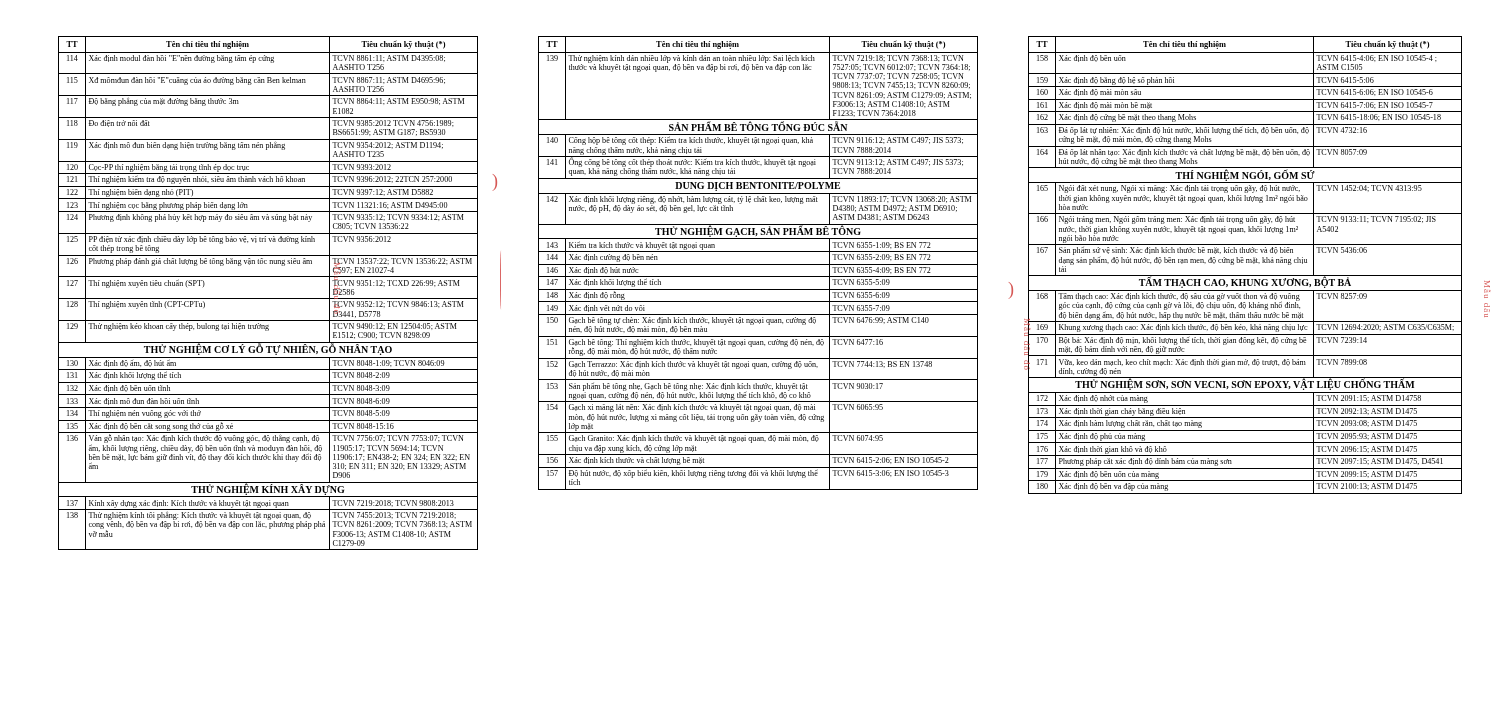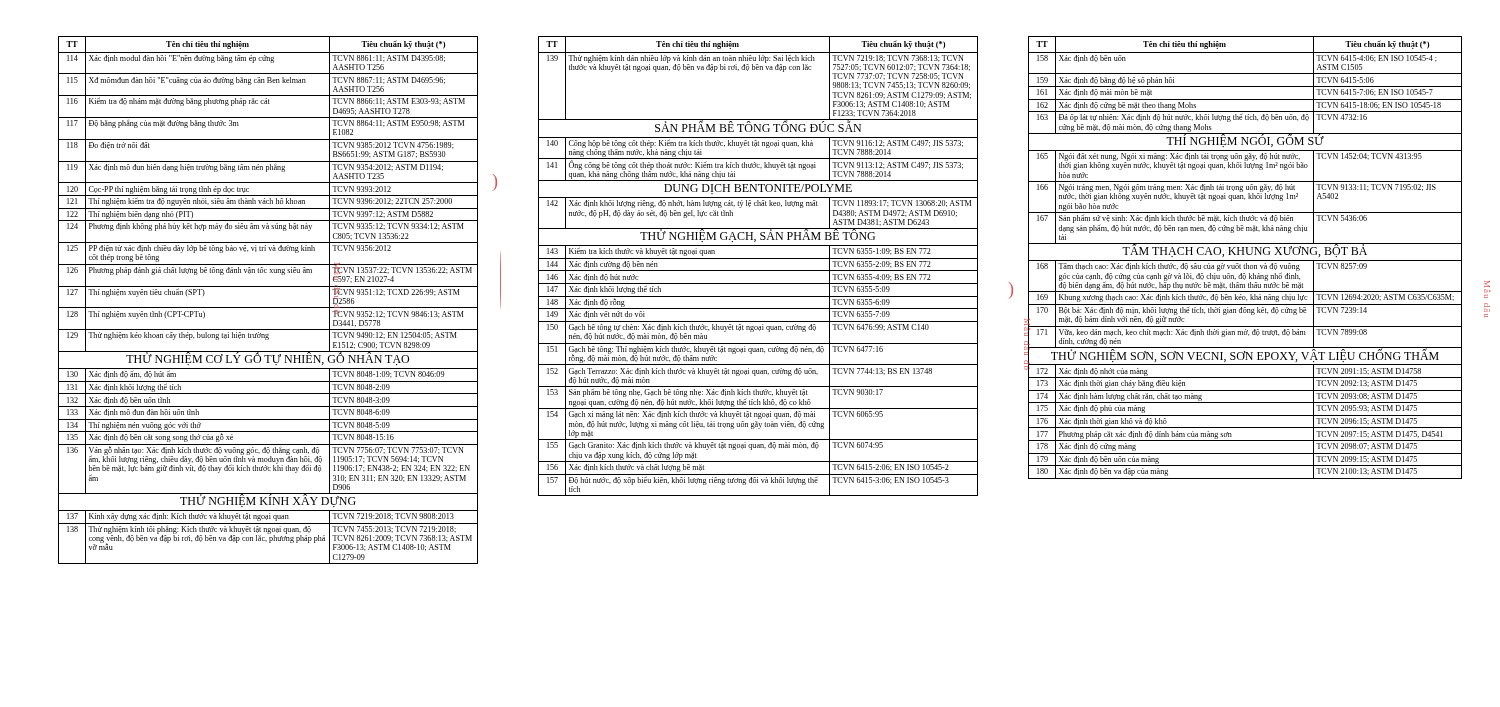--- a/index.html
+++ b/index.html
@@ -52,22 +52,22 @@
   td.num {
     text-align: center;
     width: 26px;
     vertical-align: middle;
   }
   col.c-num { width: 27px; }
   col.c-name { width: auto; }
   col.c-std { width: 148px; }
   .section {
     text-align: center;
-    font-weight: normal;
-    font-size: 12px;
+    font-weight: bold;
+    font-size: 10px;
     padding: 2px 2px;
     text-transform: uppercase;
   }
   .vmid { vertical-align: middle; }
   .stamp {
     position: absolute;
     color: #d2413f;
     font-size: 9px;
     font-family: "Liberation Serif", serif;
     writing-mode: vertical-rl;
@@ -115,25 +115,20 @@
             <td class="num">114</td>
             <td>Xác định modul đàn hồi "E"nền đường bằng tấm ép cứng</td>
             <td class="vmid">TCVN 8861:11; ASTM D4395:08; AASHTO T256</td>
           </tr>
           <tr>
             <td class="num">115</td>
             <td>Xđ mômđun đàn hồi "E"cuǎng của áo đường bằng cần Ben kelman</td>
             <td class="vmid">TCVN 8867:11; ASTM D4695:96; AASHTO T256</td>
           </tr>
           <tr>
-            <td class="num">116</td>
-            <td>Kiểm tra độ nhám mặt đường bằng phương pháp rắc cát</td>
-            <td class="vmid">TCVN 8866:11; ASTM E303-93; ASTM D4695; AASHTO T278</td>
-          </tr>
-          <tr>
             <td class="num">117</td>
             <td>Độ bằng phẳng của mặt đường bằng thước 3m</td>
             <td class="vmid">TCVN 8864:11; ASTM E950:98; ASTM E1082</td>
           </tr>
           <tr>
             <td class="num">118</td>
             <td>Đo điện trở nối đất</td>
             <td class="vmid">TCVN 9385:2012 TCVN 4756:1989; BS6651:99; ASTM G187; BS5930</td>
           </tr>
           <tr>
@@ -150,32 +145,37 @@
             <td class="num">121</td>
             <td>Thí nghiệm kiểm tra độ nguyên nhỏi, siêu âm thành vách hố khoan</td>
             <td class="vmid">TCVN 9396:2012; 22TCN 257:2000</td>
           </tr>
           <tr>
             <td class="num">122</td>
             <td>Thí nghiệm biến dạng nhỏ (PIT)</td>
             <td class="vmid">TCVN 9397:12; ASTM D5882</td>
           </tr>
           <tr>
+            <td class="num">123</td>
+            <td>Thí nghiệm cọc bằng phương pháp biến dạng lớn</td>
+            <td class="vmid">TCVN 11321:16; ASTM D4945:00</td>
+          </tr>
+          <tr>
             <td class="num">124</td>
             <td>Phương định không phá hủy kết hợp máy đo siêu âm và súng bật nảy</td>
             <td class="vmid">TCVN 9335:12; TCVN 9334:12; ASTM C805; TCVN 13536:22</td>
           </tr>
           <tr>
             <td class="num">125</td>
             <td>PP điện tử xác định chiều dày lớp bê tông bảo vệ, vị trí và đường kính cốt thép trong bê tông</td>
             <td class="vmid">TCVN 9356:2012</td>
           </tr>
           <tr>
             <td class="num">126</td>
-            <td>Phương pháp đánh giá chất lượng bê tông đánh vận tốc xung siêu âm</td>
+            <td>Phương pháp đánh giá chất lượng bê tông bằng vận tốc nung siêu âm</td>
             <td class="vmid">TCVN 13537:22; TCVN 13536:22; ASTM C597; EN 21027-4</td>
           </tr>
           <tr>
             <td class="num">127</td>
             <td>Thí nghiệm xuyên tiêu chuẩn (SPT)</td>
             <td class="vmid">TCVN 9351:12; TCXD 226:99; ASTM D2586</td>
           </tr>
           <tr>
             <td class="num">128</td>
             <td>Thí nghiệm xuyên tĩnh (CPT-CPTu)</td>
@@ -378,35 +378,45 @@
             <td class="num">158</td>
             <td>Xác định độ bền uốn</td>
             <td class="vmid">TCVN 6415-4:06; EN ISO 10545-4 ; ASTM C1505</td>
           </tr>
           <tr>
             <td class="num">159</td>
             <td>Xác định độ bằng độ hệ số phản hồi</td>
             <td class="vmid">TCVN 6415-5:06</td>
           </tr>
           <tr>
+            <td class="num">160</td>
+            <td>Xác định độ mài mòn sâu</td>
+            <td class="vmid">TCVN 6415-6:06; EN ISO 10545-6</td>
+          </tr>
+          <tr>
             <td class="num">161</td>
             <td>Xác định độ mài mòn bề mặt</td>
             <td class="vmid">TCVN 6415-7:06; EN ISO 10545-7</td>
           </tr>
           <tr>
             <td class="num">162</td>
             <td>Xác định độ cứng bề mặt theo thang Mohs</td>
             <td class="vmid">TCVN 6415-18:06; EN ISO 10545-18</td>
           </tr>
           <tr>
             <td class="num">163</td>
             <td>Đá ốp lát tự nhiên: Xác định độ hút nước, khối lượng thể tích, độ bền uốn, độ cứng bề mặt, độ mài mòn, độ cứng thang Mohs</td>
             <td class="vmid">TCVN 4732:16</td>
           </tr>
           <tr>
+            <td class="num">164</td>
+            <td>Đá ốp lát nhân tạo: Xác định kích thước và chất lượng bề mặt, độ bền uốn, độ hút nước, độ cứng bề mặt theo thang Mohs</td>
+            <td class="vmid">TCVN 8057:09</td>
+          </tr>
+          <tr>
             <td colspan="3" class="section">THÍ NGHIỆM NGÓI, GỐM SỨ</td>
           </tr>
           <tr>
             <td class="num">165</td>
             <td>Ngói đất xét nung, Ngói xi măng: Xác định tải trọng uốn gãy, độ hút nước, thời gian không xuyên nước, khuyết tật ngoại quan, khối lượng 1m² ngói bão hòa nước</td>
             <td class="vmid">TCVN 1452:04; TCVN 4313:95</td>
           </tr>
           <tr>
             <td class="num">166</td>
             <td>Ngói tráng men, Ngói gốm tráng men: Xác định tải trọng uốn gãy, độ hút nước, thời gian không xuyên nước, khuyết tật ngoại quan, khối lượng 1m² ngói bão hòa nước</td>
@@ -465,25 +475,20 @@
           </tr>
           <tr>
             <td class="num">176</td>
             <td>Xác định thời gian khô và độ khô</td>
             <td class="vmid">TCVN 2096:15; ASTM D1475</td>
           </tr>
           <tr>
             <td class="num">177</td>
             <td>Phương pháp cắt xác định độ dính bám của màng sơn</td>
             <td class="vmid">TCVN 2097:15; ASTM D1475, D4541</td>
-          </tr>
-          <tr>
-            <td class="num">178</td>
-            <td>Xác định độ cứng màng</td>
-            <td class="vmid">TCVN 2098:07; ASTM D1475</td>
           </tr>
           <tr>
             <td class="num">179</td>
             <td>Xác định độ bền uốn của màng</td>
             <td class="vmid">TCVN 2099:15; ASTM D1475</td>
           </tr>
           <tr>
             <td class="num">180</td>
             <td>Xác định độ bền va đập của màng</td>
             <td class="vmid">TCVN 2100:13; ASTM D1475</td>

